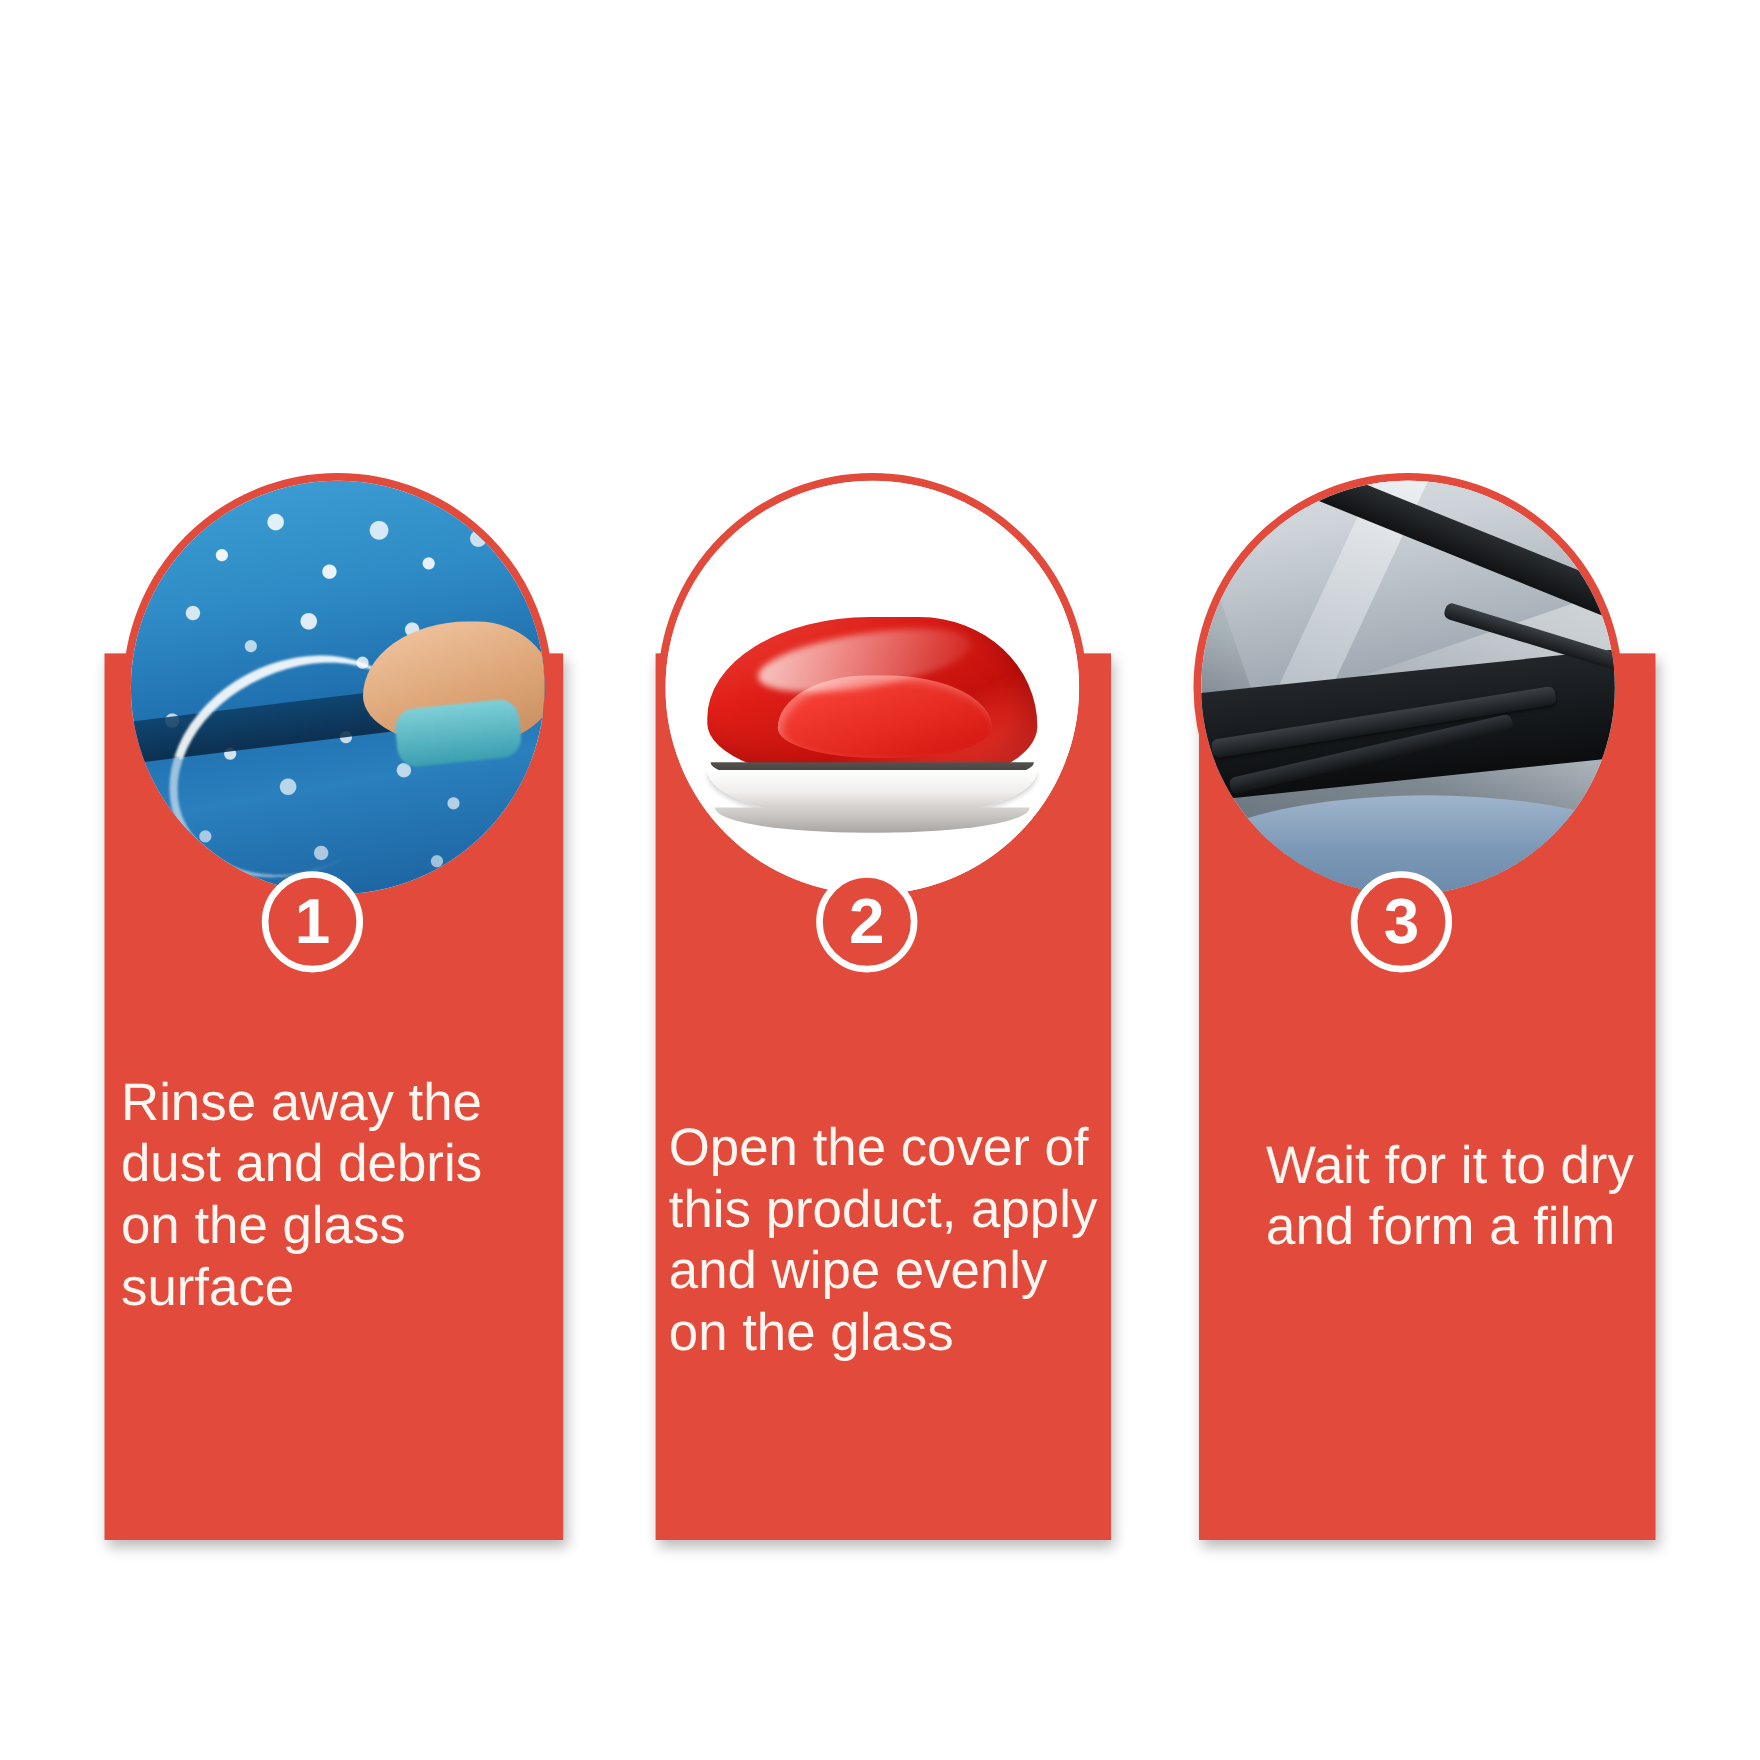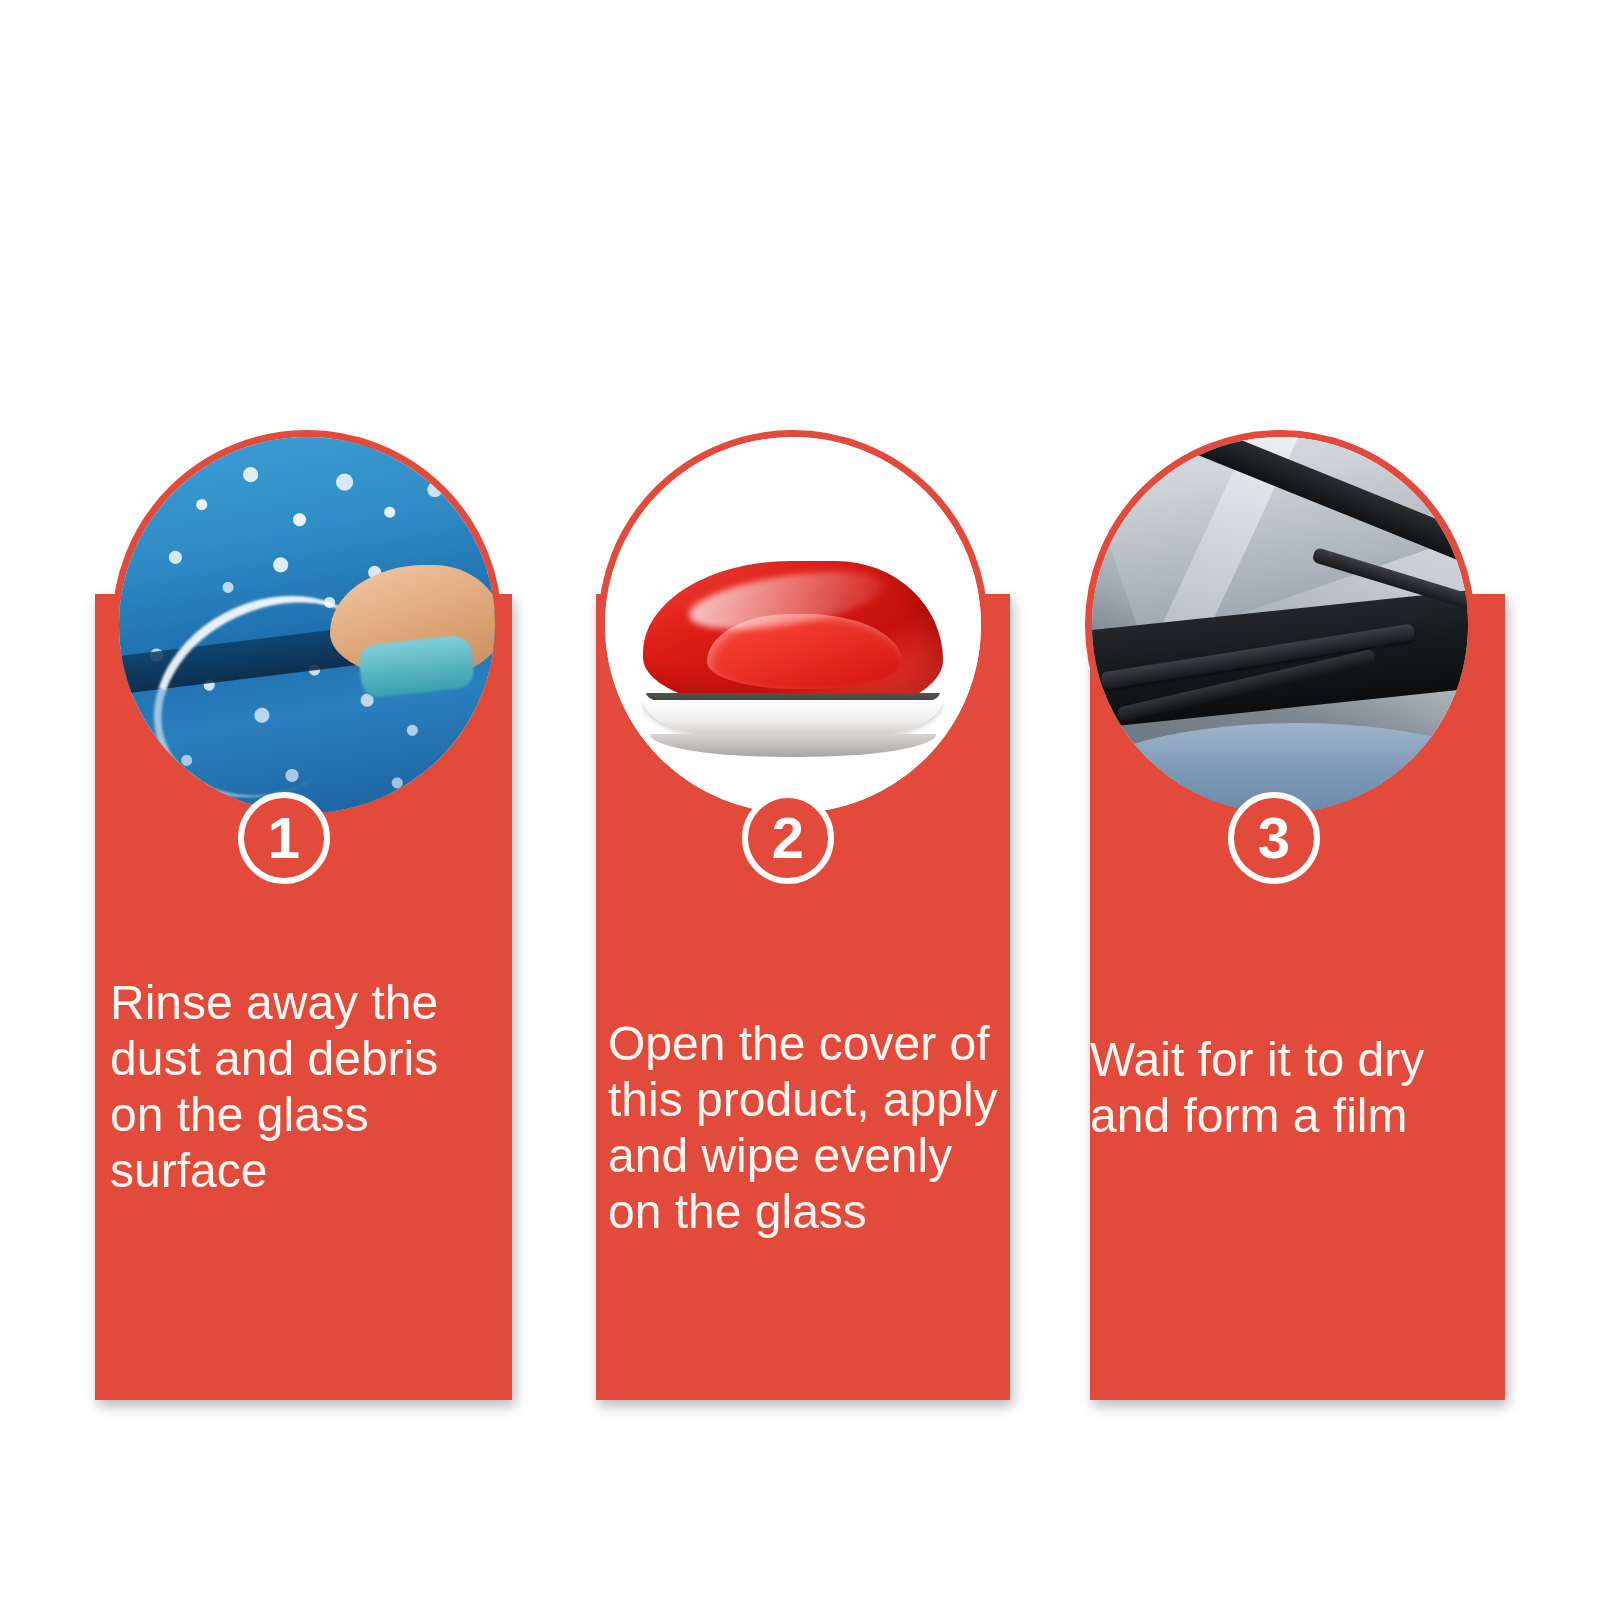--- a/index.html
+++ b/index.html
@@ -333,21 +333,21 @@
   .caption {
     position: absolute;
     color: #fdf6f1;
     font-family: "Liberation Sans", sans-serif;
     font-weight: 400;
     font-size: 48px;
     line-height: 56px;
   }
   .cap-1 { left: 110px;  top: 975px;  width: 390px; }
   .cap-2 { left: 608px;  top: 1016px;  width: 392px; }
-  .cap-3 { left: 1090px; top: 1032px; width: 398px; }
+  .cap-3 { left: 1151px; top: 1032px; width: 398px; }
 </style>
 </head>
 <body>
 
 <div class="page">
 
 
   <div class="cards">
 
     <div class="card card-1"></div>

